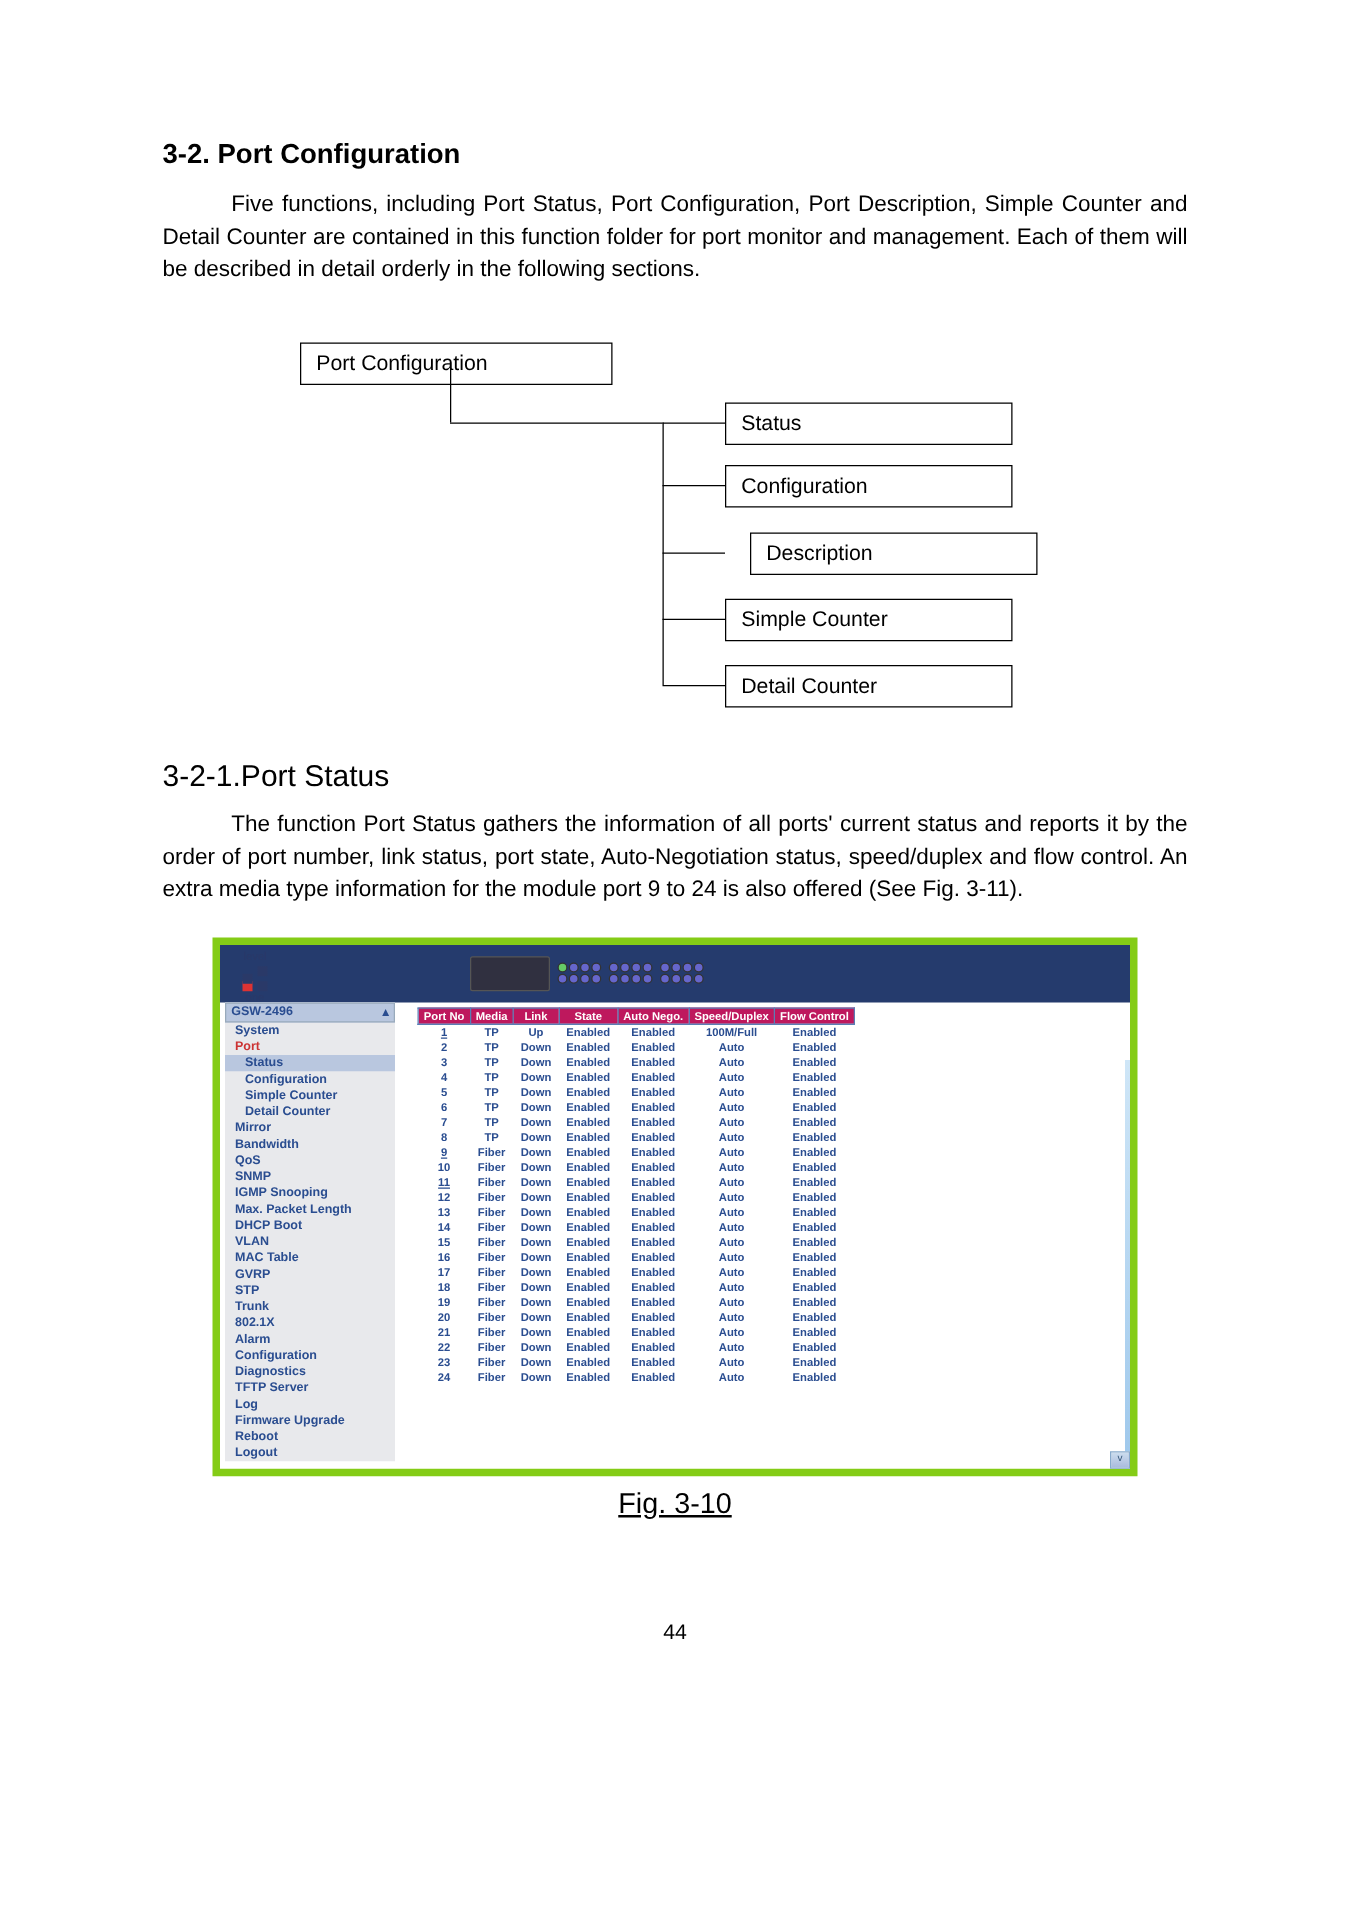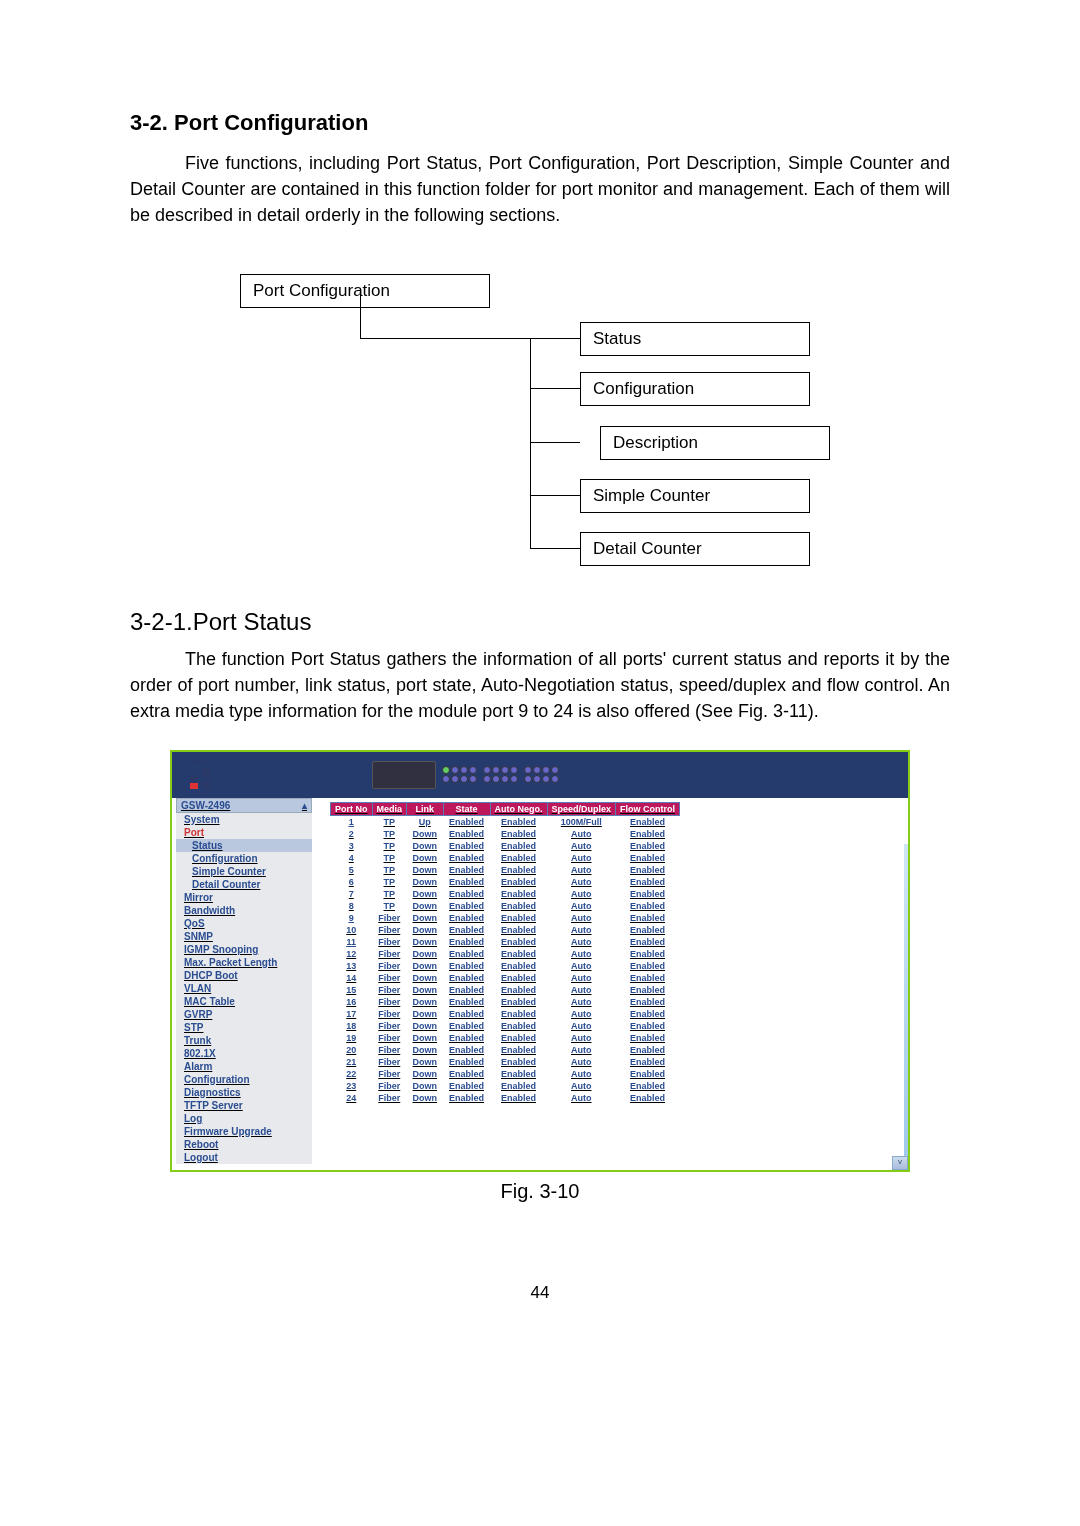--- a/index.html
+++ b/index.html
@@ -48,25 +48,24 @@
       position: absolute;
       background: #000;
     }
     .line.h { height: 1px; }
     .line.v { width: 1px; }
 
     
     .screenshot {
       margin: 25px auto 8px auto;
       width: 740px;
-      border: 2px solid #84cc16;
+      border: 6px solid #84cc16;
       background: #fff;
       font-size: 9px;
       position: relative;
-      text-decoration: underline;
     }
     .ss-top {
       background: #253b6d;
       height: 46px;
       display: flex;
       align-items: center;
       gap: 6px;
       padding-left: 200px;
     }
     .ss-logo-area {
@@ -186,22 +185,23 @@
       position: absolute;
       right: 0;
       top: 92px;
       bottom: 14px;
       width: 4px;
       background: linear-gradient(#cfe6f7, #a0c9ec);
     }
 
     .fig-caption {
       text-align: center;
-      font-size: 20px;
+      font-size: 23px;
       margin-top: 4px;
+      text-decoration: underline;
     }
     .page-number {
       text-align: center;
       font-size: 17px;
       margin-top: 80px;
     }
   </style>
 </head>
 <body>
 

